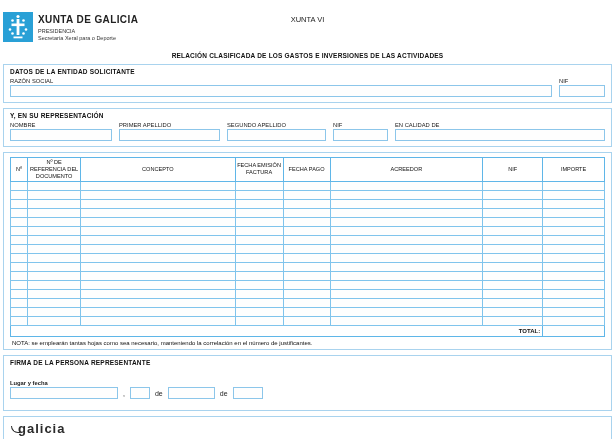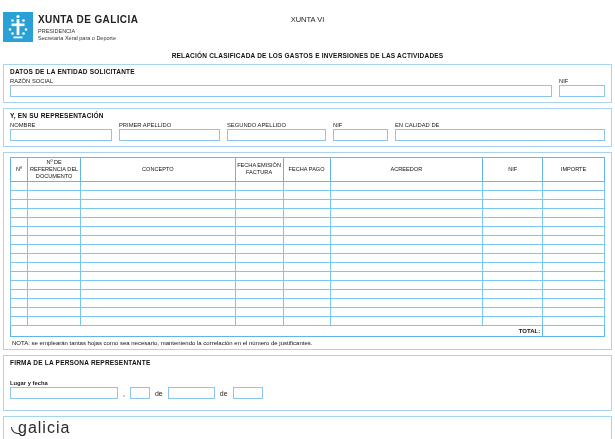--- a/index.html
+++ b/index.html
@@ -95,21 +95,21 @@
   .footer-box {
     border: 1px solid #a9d3ee; height: 25px;
     display: flex; align-items: center; padding-left: 7px;
   }
   .galicia-logo { display: inline-flex; align-items: flex-end; color: #2b2b2b; }
   .galicia-swash {
     width: 9px; height: 7px; display: inline-block;
     border-bottom: 1px solid #2b2b2b; border-left: 1px solid #2b2b2b;
     border-bottom-left-radius: 9px; margin-right: -2px; margin-bottom: 2px;
   }
-  .galicia-word { font-size: 16px; letter-spacing: 1px; line-height: 1; }
+  .galicia-word { font-size: 13px; letter-spacing: 1px; line-height: 1; font-weight: bold; }
 </style>
 </head>
 <body>
 
 <div class="page">
 
   <div class="top-header">
     <div class="brand">
       <svg class="brand-logo" viewBox="0 0 30 30" xmlns="http://www.w3.org/2000/svg">
         <rect x="0" y="0" width="30" height="30" fill="#29a0d6"></rect>

